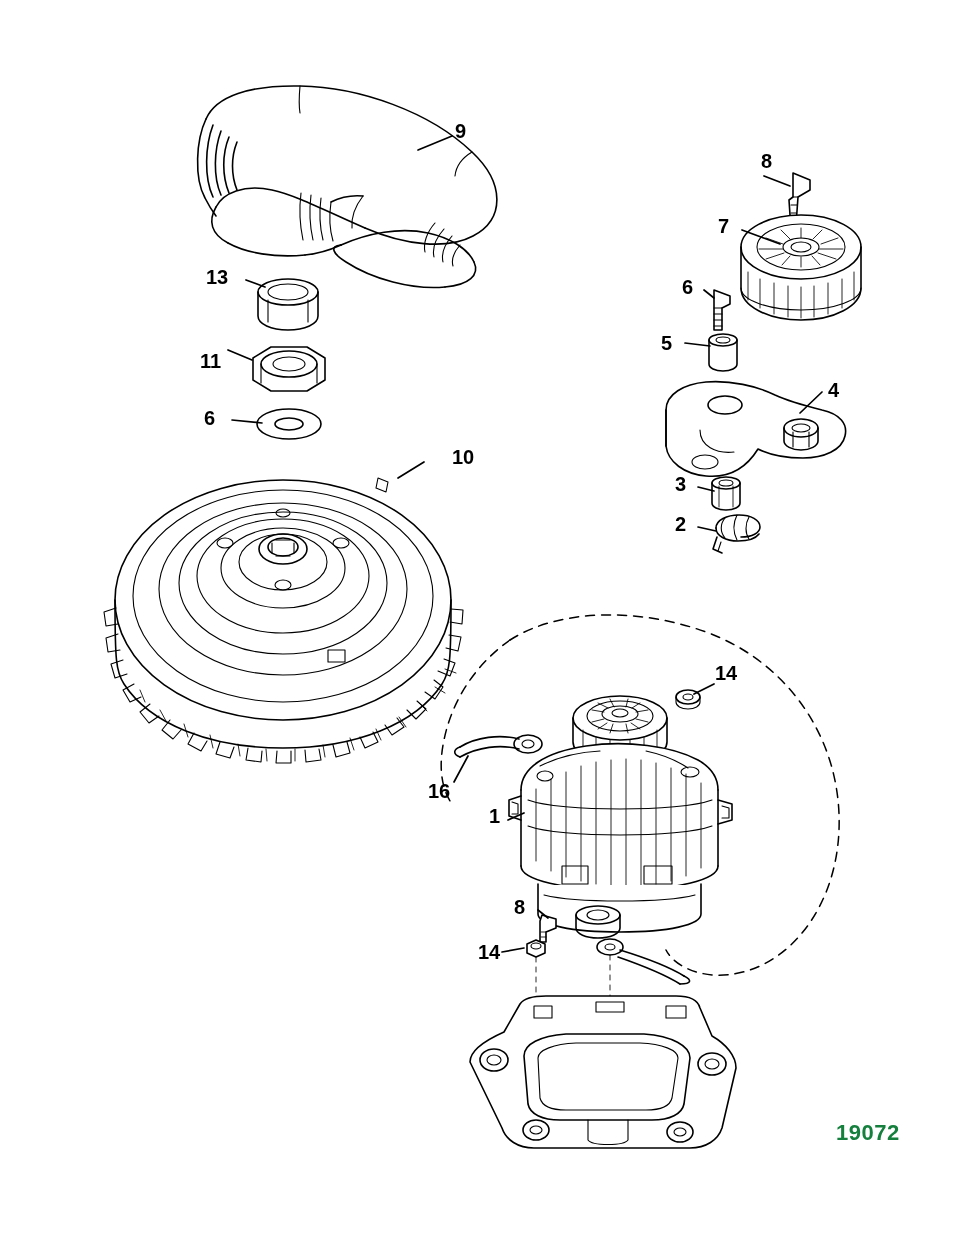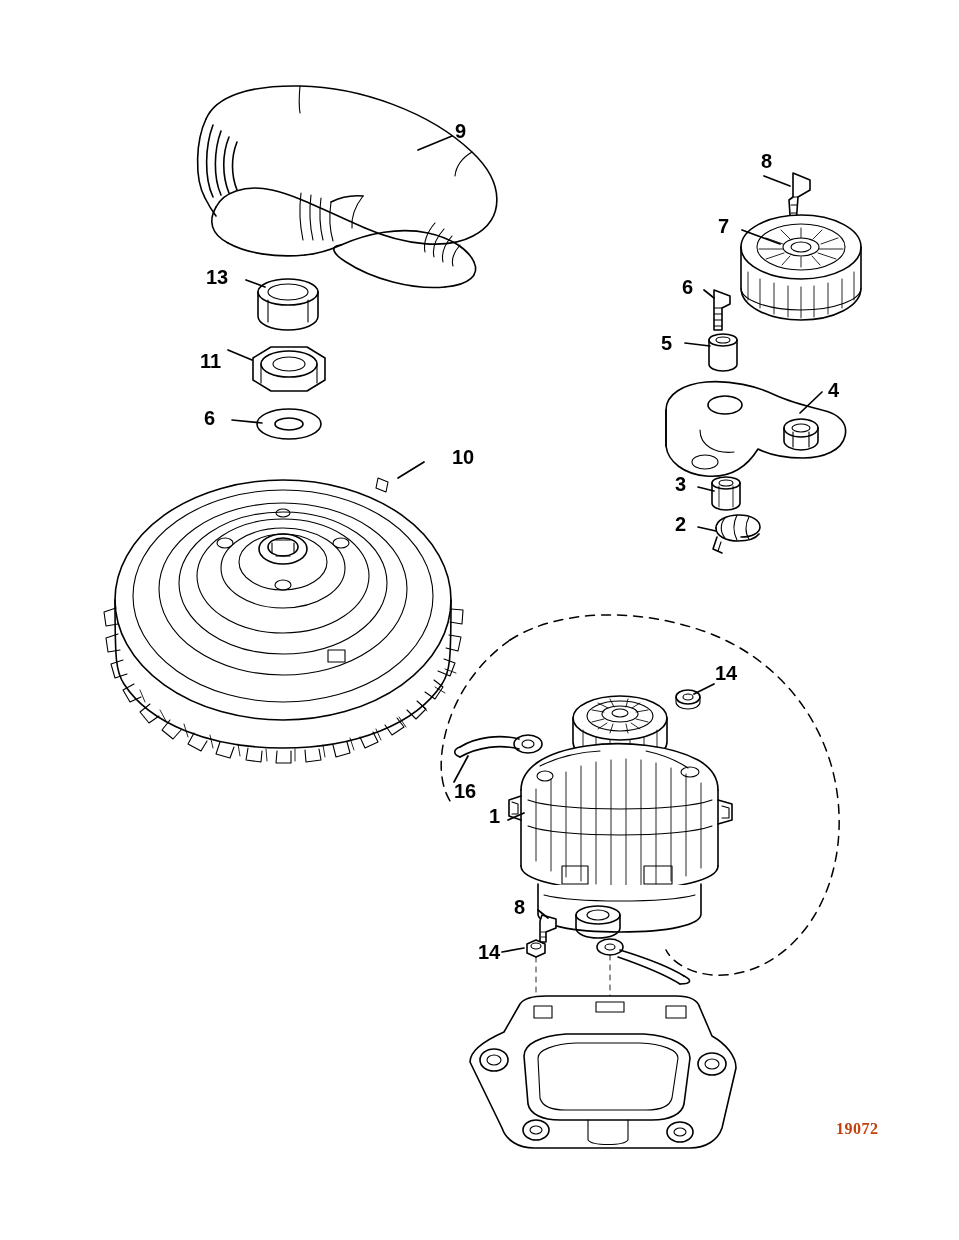--- a/index.html
+++ b/index.html
@@ -21,24 +21,24 @@
     position: absolute;
     font-family: "Liberation Sans", sans-serif;
     font-size: 20px;
     font-weight: bold;
     color: #000000;
     line-height: 1;
     white-space: nowrap;
   }
   .diagram-id {
     position: absolute;
-    font-family: Liberation Serif, serif;
-    font-size: 16px;
+    font-family: Liberation Sans, sans-serif;
+    font-size: 22px;
     font-weight: bold;
-    color: #c2410c;
+    color: #15803d;
     letter-spacing: 0.5px;
   }
   svg.art {
     position: absolute;
     left: 0;
     top: 0;
     width: 959px;
     height: 1240px;
   }
   .ln { fill: none; stroke: #000000; stroke-width: 1.6; stroke-linecap: round; stroke-linejoin: round; }
@@ -382,17 +382,17 @@
   <div class="callout" style="left:718px; top:216px;">7</div>
   <div class="callout" style="left:761px; top:151px;">8</div>
   <div class="callout" style="left:455px; top:121px;">9</div>
   <div class="callout" style="left:452px; top:447px;">10</div>
   <div class="callout" style="left:200px; top:351px;">11</div>
   <div class="callout" style="left:204px; top:408px;">6</div>
   <div class="callout" style="left:206px; top:267px;">13</div>
   <div class="callout" style="left:715px; top:663px;">14</div>
   <div class="callout" style="left:478px; top:942px;">14</div>
   <div class="callout" style="left:514px; top:897px;">8</div>
-  <div class="callout" style="left:454px; top:781px;">16</div>
+  <div class="callout" style="left:428px; top:781px;">16</div>
 
   <div class="diagram-id" style="left:836px; top:1120px;">19072</div>
 
 </div>
 
 </body></html>

